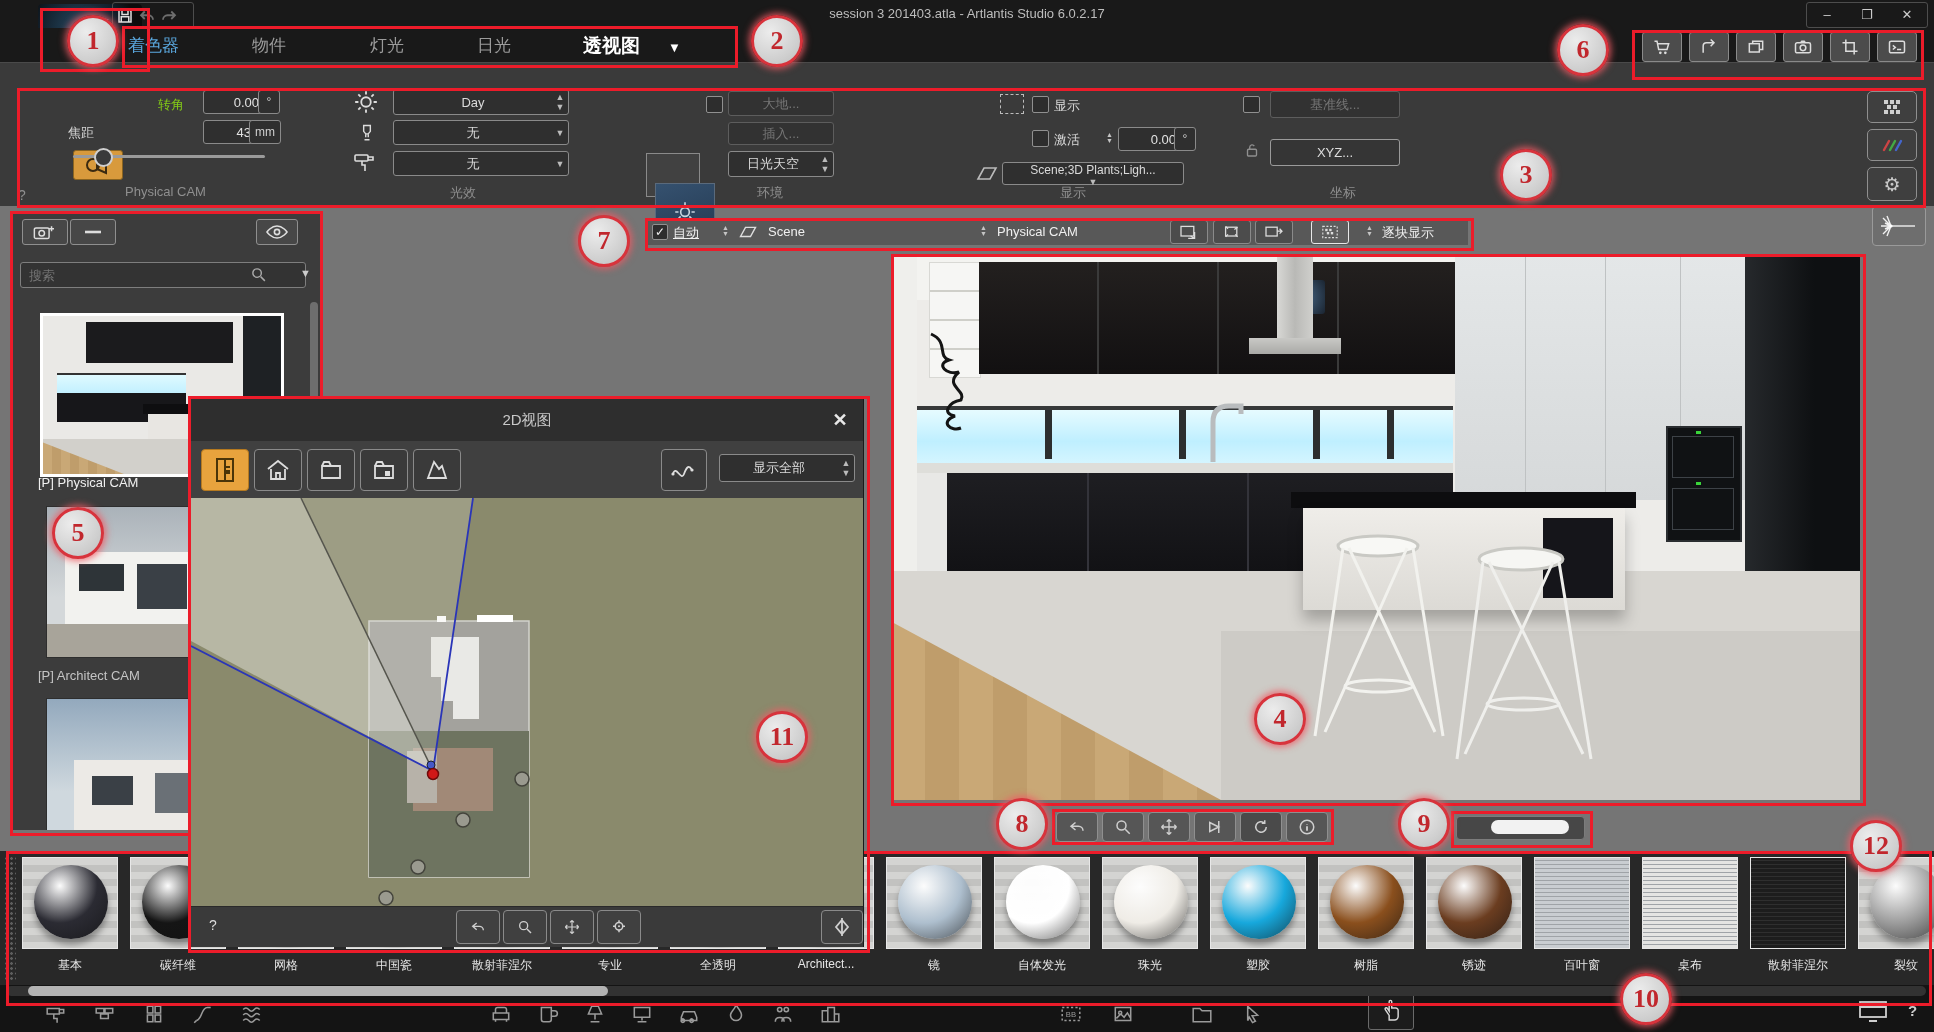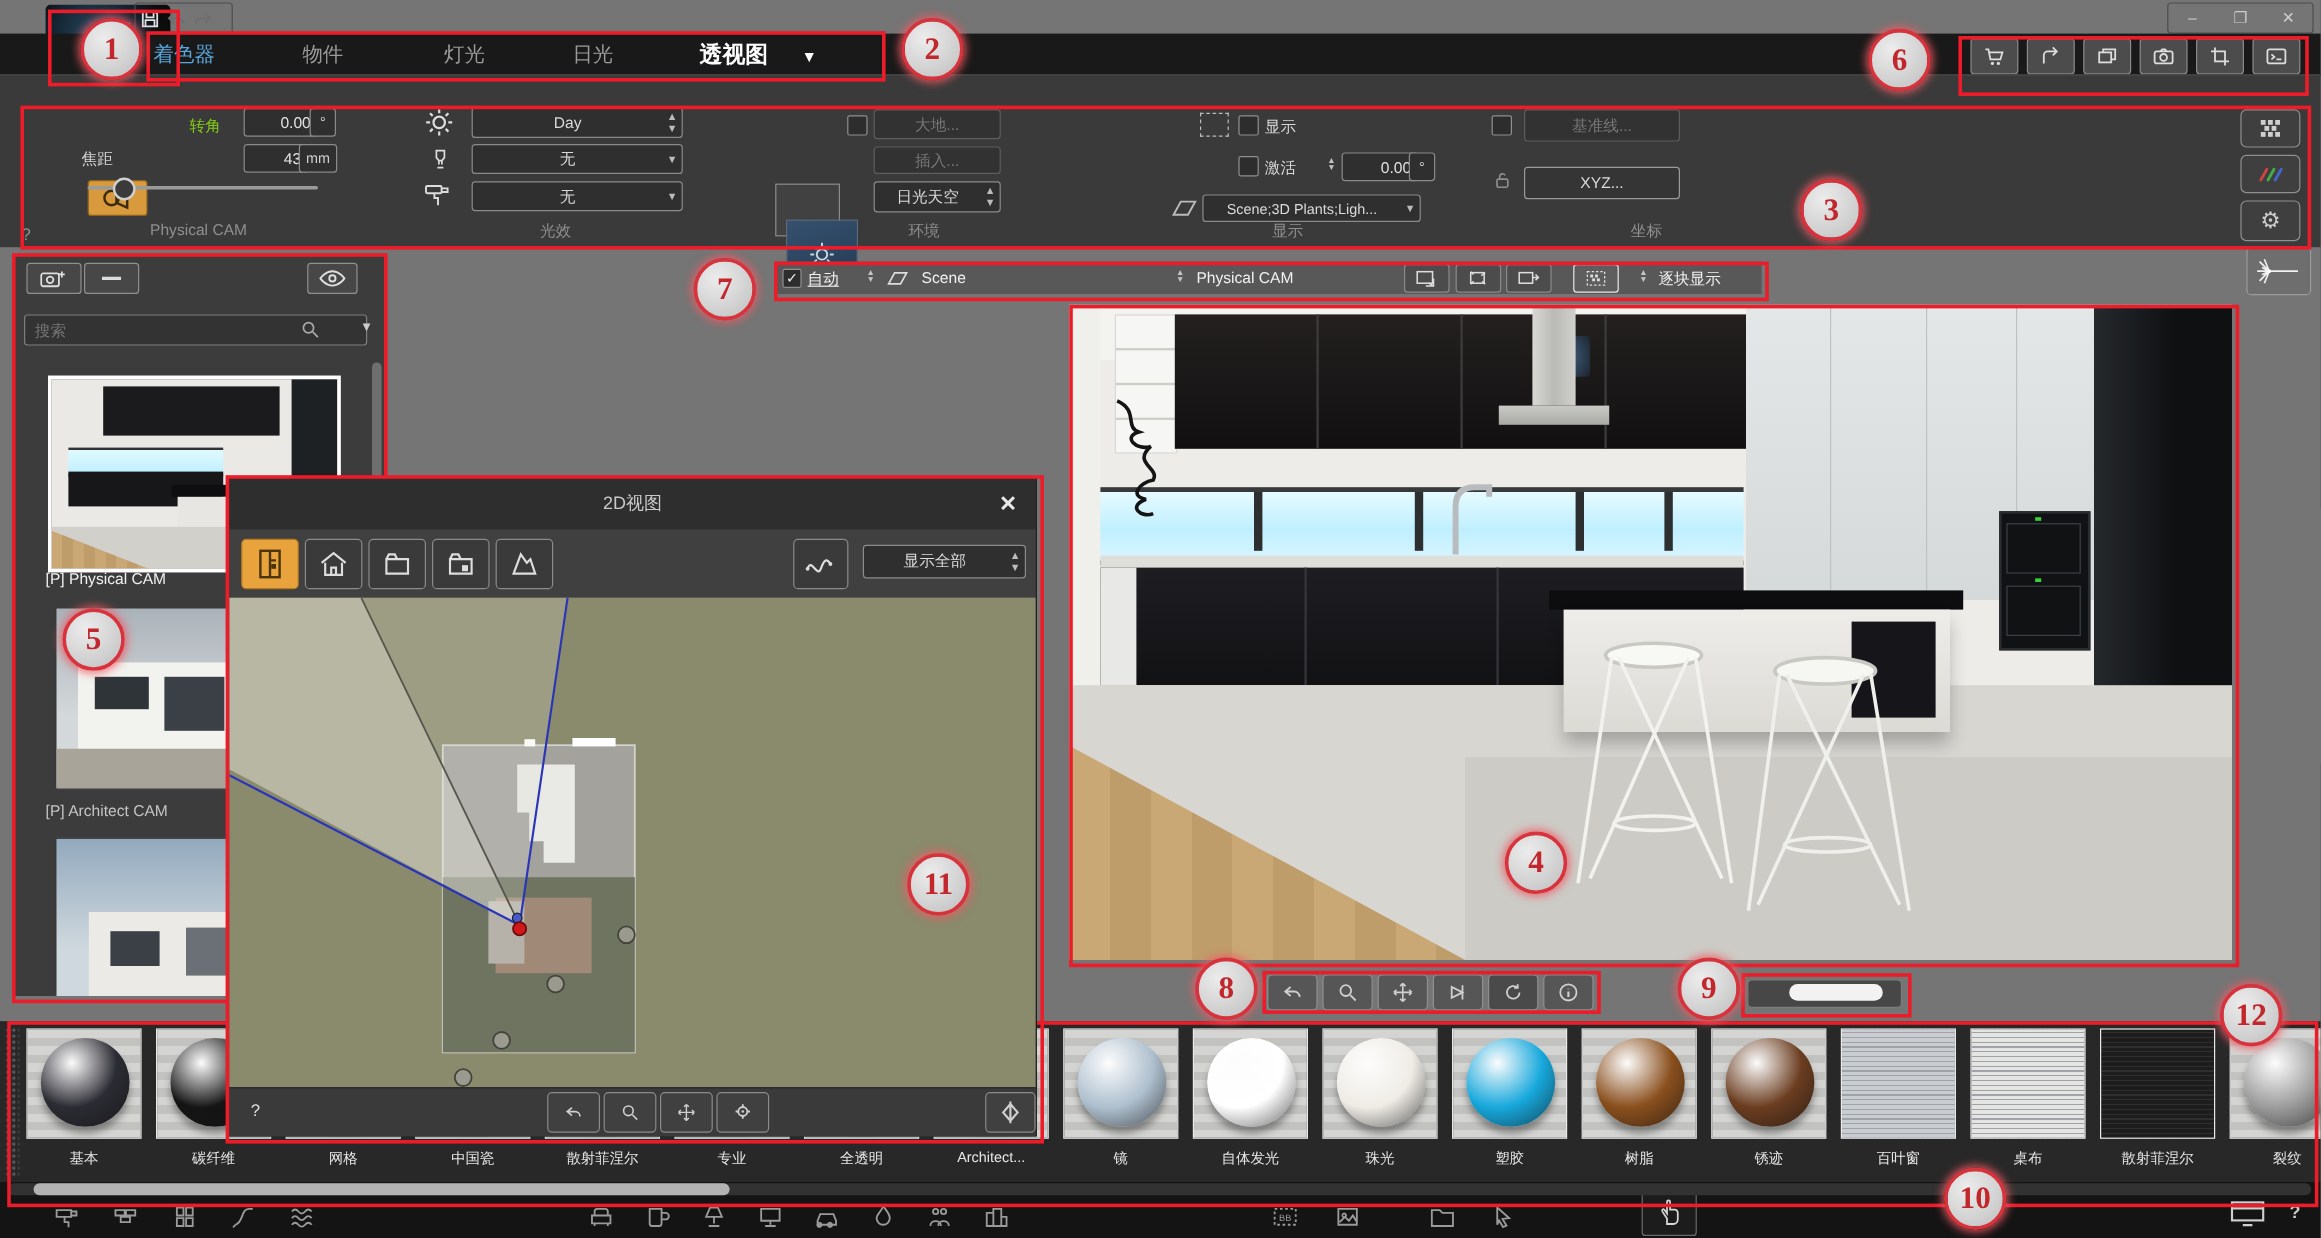--- a/index.html
+++ b/index.html
@@ -103,20 +103,23 @@
   .badge{position:absolute;width:46px;height:46px;border-radius:50%;z-index:60;transform:translate(-50%,-50%);
          background:radial-gradient(circle at 35% 30%,#ececec,#cfcfcf 65%,#bdbdbd);
          border:3px solid #d8333c;box-shadow:0 0 7px 2px rgba(240,90,100,.85);
          color:#c1272d;font:bold 26px "Liberation Serif",serif;display:flex;align-items:center;justify-content:center;}
 </style>
 </head>
 <body>
 
 <div id="app">
 
+  <div class="abs" id="titlebar">
+    <div id="title">session 3 201403.atla - Artlantis Studio 6.0.2.17</div>
+  </div>
   <div class="abs" id="logo">
     <svg width="104" height="56" viewBox="0 0 104 56">
         <path d="M30 44 C38 18 52 10 66 16 C54 22 48 34 46 46" fill="none" stroke="#7ec3ea" stroke-width="4"></path>
         <path d="M58 40 C66 28 76 26 84 32" fill="none" stroke="#bfe2f5" stroke-width="3"></path>
       </svg>
   </div>
   <div class="abs" id="qat">
     <span>
         <svg width="18" height="18" viewBox="0 0 24 24">
           <path d="M4 4h14l2 2v14H4z M8 4v6h8V4 M7 20v-7h10v7" fill="none" stroke="#e0e0e0" stroke-width="2"></path>
@@ -268,36 +271,36 @@
         <span>▲</span>
         <span>▼</span>
       </div>
     <div class="field" style="left:1118px;top:64px;width:52px;height:22px;">0.00</div>
     <div class="suffix" style="left:1174px;top:64px;width:20px;height:22px;">°</div>
     <div class="abs" style="left:975px;top:101px;">
         <svg width="24" height="18" viewBox="0 0 24 18">
           <path d="M3 15l6-11h12l-6 11z" fill="none" stroke="#bbb" stroke-width="1.6"></path>
         </svg>
       </div>
-    <div class="drop" style="left:1002px;top:99px;width:180px;height:21px;font-size:12px;">
+    <div class="drop" style="left:1002px;top:99px;width:180px;height:21px;font-size:12px;flex-direction:column;">
       <span class="dtext">Scene;3D Plants;Ligh...</span>
         <span class="dcar">▼</span>
       </div>
     <div class="glabel" style="left:1060px;top:121px;font-size:13px;">显示</div>
 
     <div class="cb" style="left:1243px;top:33px;"></div>
     <div class="btn disabled" style="left:1270px;top:28px;width:128px;height:25px;">基准线...</div>
     <div class="abs" style="left:1243px;top:77px;">
         <svg width="18" height="20" viewBox="0 0 24 24">
           <rect x="6" y="11" width="12" height="9" rx="1.5" fill="none" stroke="#8f8f8f" stroke-width="1.8"></rect>
           <path d="M9 11V8a3.2 3.2 0 016-1.2" fill="none" stroke="#8f8f8f" stroke-width="1.8"></path>
         </svg>
       </div>
     <div class="btn" style="left:1270px;top:76px;width:128px;height:25px;">XYZ...</div>
-    <div class="glabel" style="left:1330px;top:121px;font-size:13px;margin-left:29px;">坐标</div>
+    <div class="glabel" style="left:1330px;top:121px;font-size:13px;">坐标</div>
 
     <div class="rsidebtn" style="top:28px;height:30px;">
         <svg width="20" height="18" viewBox="0 0 20 18">
           <g fill="#cfcfcf">
             <rect x="2" y="2" width="4" height="4"></rect>
             <rect x="8" y="2" width="4" height="4"></rect>
             <rect x="14" y="2" width="4" height="4"></rect>
             <rect x="5" y="7" width="4" height="4"></rect>
             <rect x="11" y="7" width="4" height="4"></rect>
             <rect x="2" y="12" width="4" height="4"></rect>

